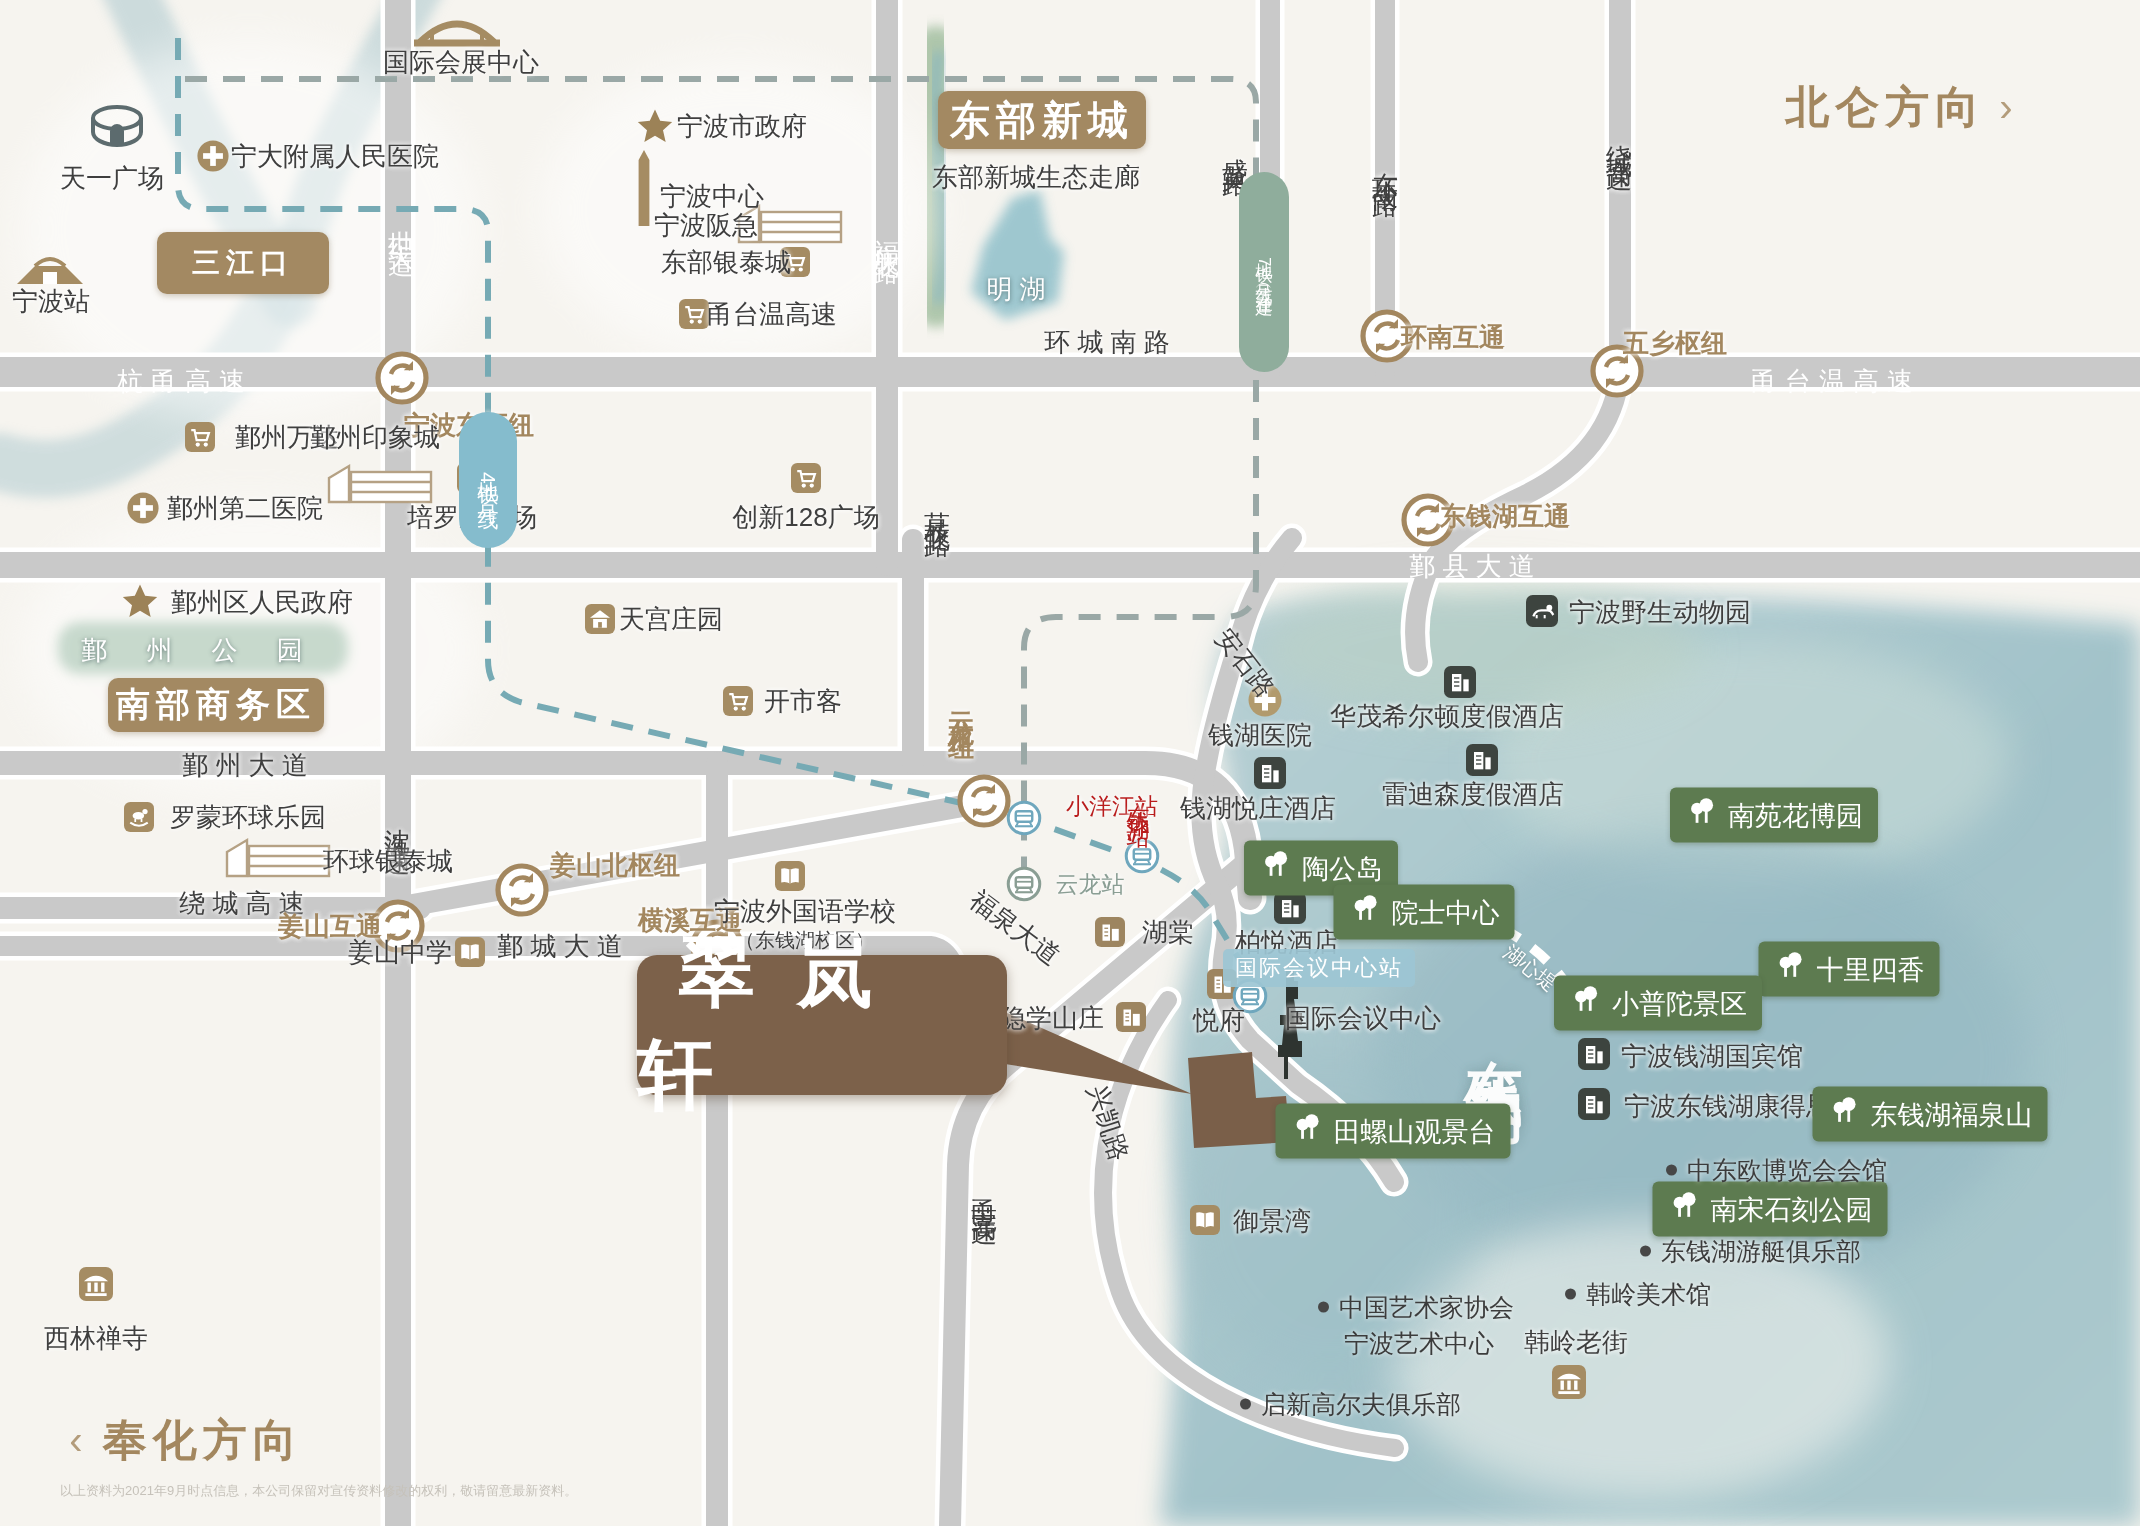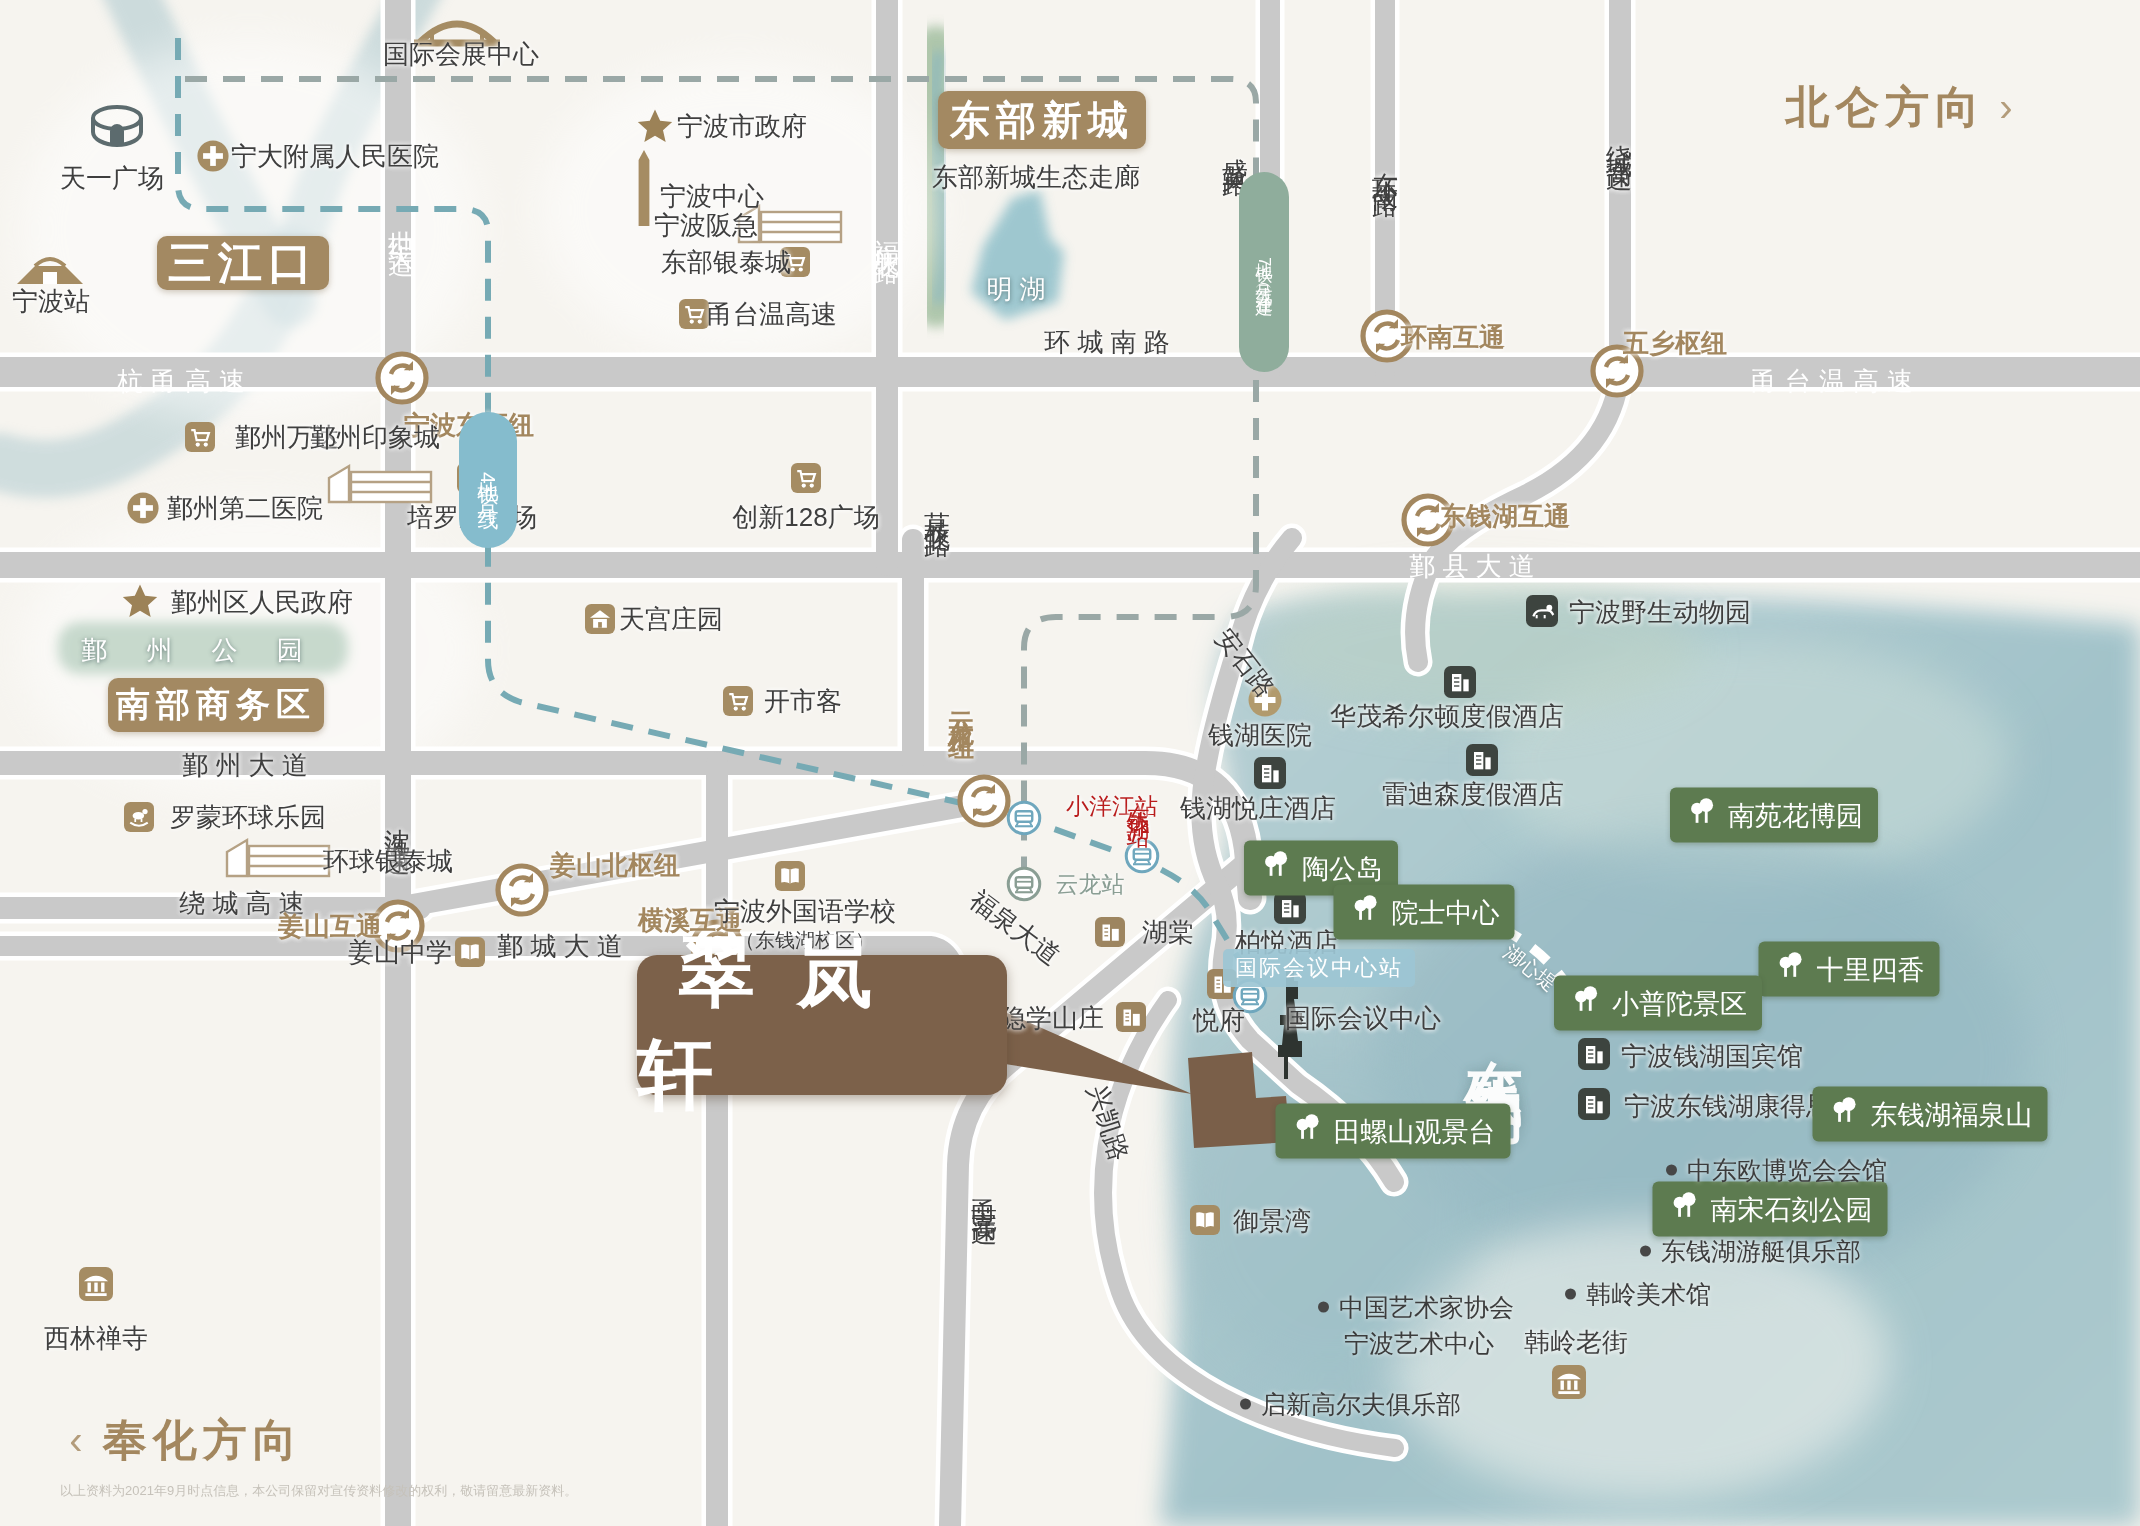--- a/index.html
+++ b/index.html
@@ -187,21 +187,21 @@
         <rect x="10" y="5" width="4" height="14" fill="#fff"></rect>
         <rect x="5" y="10" width="14" height="4" fill="#fff"></rect>
       </svg></div>
     <div class="lbl" style="left: 335px; top: 156px;">宁大附属人民医院</div>
     <div class="icon" style="left: 457px; top: 33px;"><svg width="86" height="34" viewBox="0 0 43 17">
         <path d="M3 13Q21.5 -5 40 13" fill="none" stroke="#a58c63" stroke-width="3.4"></path>
         <line x1="0" y1="13.5" x2="43" y2="13.5" stroke="#a58c63" stroke-width="3.4"></line>
         <line x1="9" y1="13" x2="9" y2="8" stroke="#a58c63" stroke-width="2"></line>
         <line x1="34" y1="13" x2="34" y2="8" stroke="#a58c63" stroke-width="2"></line>
       </svg></div>
-    <div class="lbl" style="left: 461px; top: 54px;">国际会展中心</div>
+    <div class="lbl" style="left: 461px; top: 62px;">国际会展中心</div>
     <div class="icon" style="left: 655px; top: 127px;"><svg width="42" height="40" viewBox="0 0 24 24">
         <path d="M12 1.5l3.1 6.8 7.2.7-5.5 4.9 1.6 7.1-6.4-3.8-6.4 3.8 1.6-7.1L1.7 9l7.2-.7z" fill="#9c8257"></path>
       </svg></div>
     <div class="lbl" style="left: 742px; top: 126px;">宁波市政府</div>
     <div class="icon" style="left: 644px; top: 188px;"><svg width="26" height="76" viewBox="0 0 13 38">
         <path d="M6.5 0L9.2 5V38H3.8V5Z" fill="#a58c63"></path>
       </svg></div>
     <div class="lbl" style="left: 712px; top: 196px;">宁波中心</div>
     <div class="icon" style="left: 790px; top: 224px;"><svg width="110" height="52" viewBox="0 0 55 26">
         <g fill="#fff" stroke="#b5a184" stroke-width="1.2">
@@ -517,21 +517,21 @@
       </svg></div>
     <div class="icon" style="left: 984px; top: 801px;"><svg width="56" height="56" viewBox="0 0 28 28">
         <circle cx="14" cy="14" r="12" fill="#fff" stroke="#a3875f" stroke-width="2.6"></circle>
         <path d="M8.5 12a6 6 0 0 1 10-2.4" fill="none" stroke="#a3875f" stroke-width="2.2"></path>
         <path d="M19.5 5.5v4.6h-4.6z" fill="#a3875f"></path>
         <path d="M19.5 16a6 6 0 0 1-10 2.4" fill="none" stroke="#a3875f" stroke-width="2.2"></path>
         <path d="M8.5 22.5v-4.6h4.6z" fill="#a3875f"></path>
       </svg></div>
     <div class="pill" style="left: 488px; top: 480px; width: 58px; height: 136px; background: rgb(133, 188, 205); transform: translate(-50%, -50%);">地铁4号线</div>
     <div class="pill" style="left: 1264px; top: 272px; width: 50px; height: 200px; background: rgb(143, 173, 156); transform: translate(-50%, -50%); font-size: 17px;">地铁7号线（在建）</div>
-    <div class="abadge" style="left: 243px; top: 263px; width: 172px; height: 54px; font-size: 44px; letter-spacing: 6px;">三江口</div>
+    <div class="abadge" style="left: 243px; top: 263px; width: 172px; height: 62px; font-size: 28px; letter-spacing: 6px;">三江口</div>
     <div class="abadge" style="left: 1042px; top: 120px; width: 208px; height: 58px; font-size: 40px; letter-spacing: 6px;">东部新城</div>
     <div class="abadge" style="left: 216px; top: 705px; width: 216px; height: 54px; font-size: 34px; letter-spacing: 6px;">南部商务区</div>
     <div class="gbadge" style="left: 1321px; top: 868px;">
       <span class="gi"><svg width="34" height="34" viewBox="0 0 24 24">
           <circle cx="8.5" cy="10" r="4.2" fill="#fff"></circle>
           <circle cx="15" cy="7.5" r="4.8" fill="#fff"></circle>
           <rect x="7.5" y="12" width="2" height="8" fill="#fff"></rect>
           <rect x="14" y="10.5" width="2" height="9.5" fill="#fff"></rect>
         </svg></span>
       <span>陶公岛</span>

